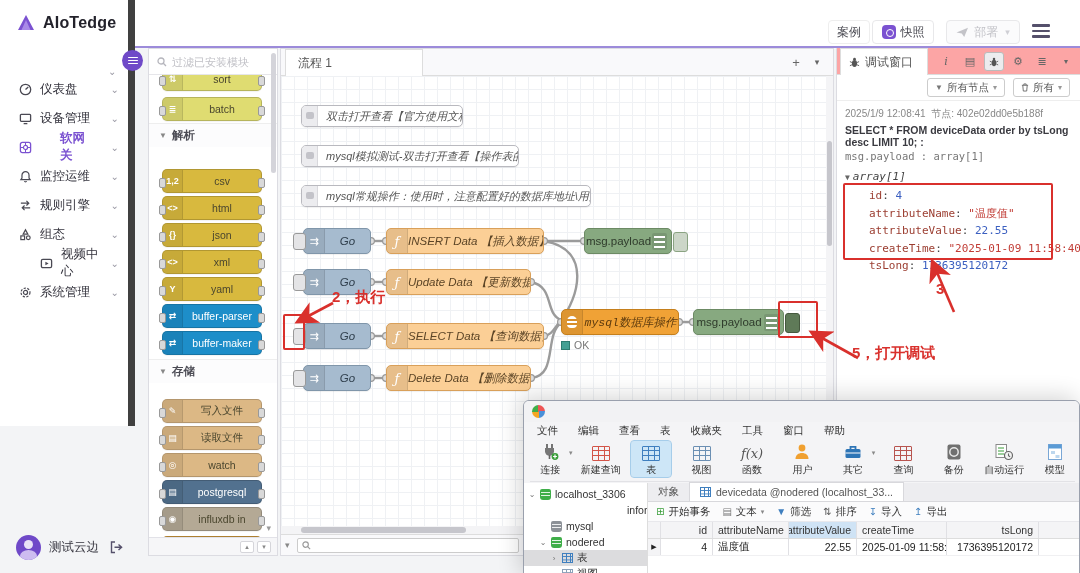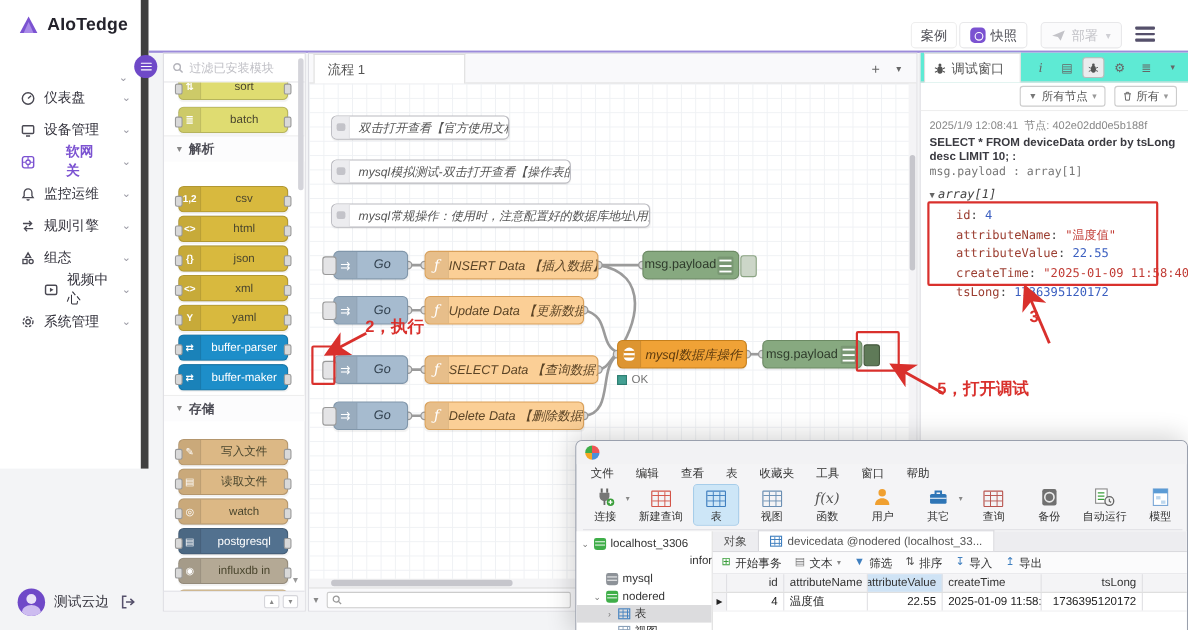--- a/index.html
+++ b/index.html
@@ -100,30 +100,30 @@
   .n-function .nlb{color:#5b4426;}
   .n-function .nico{font-size:13px;font-style:italic;font-family:"DejaVu Serif",serif;}
   .n-debug{background:#87a980;border-color:#6c8a64;}
   .n-debug .nlb{color:#2f3b2b;font-style:normal;}
   .dbg-list{width:15px;height:17px;margin-right:4px;background:rgba(0,0,0,.10);border-radius:2px;
      background-image:linear-gradient(#fff 2px,transparent 2px);background-size:11px 5px;background-position:2px 3px;background-repeat:repeat-y;}
   .dbg-btn{position:absolute;right:-17px;top:3px;width:15px;height:20px;border-radius:3px;cursor:pointer;}
   .dbg-btn.light{background:#ccd6c8;border:1px solid #8aa382;}
   .dbg-btn.dark{background:#5f7a58;border:1px solid #46593f;}
   .n-mysql{background:#f0a236;border-color:#c57f1c;}
-  .n-mysql .nlb{color:#5c3a0e;}
+  .n-mysql .nlb{color:#5c3a0e;font-family:Liberation Mono, monospace;}
   .cyl{width:10px;height:12px;background:#fff;border-radius:5px 5px 4px 4px;position:relative;}
   .cyl::before{content:'';position:absolute;left:0;right:0;top:3px;height:1.6px;background:#d98f2a;}
   .cyl::after{content:'';position:absolute;left:0;right:0;top:7px;height:1.6px;background:#d98f2a;}
   .node-status{position:absolute;display:flex;align-items:center;gap:4px;font-size:10.5px;color:#777;}
   .node-status i{width:9px;height:9px;background:#43a093;border:1px solid #2d7c70;display:inline-block;}
 
   
   .debug{position:absolute;left:836px;top:48px;width:244px;height:508px;background:#fff;border-left:1px solid #dcdce2;}
-  .dbg-head{position:absolute;left:0;top:0;width:100%;height:27px;background:#5eead4;border-bottom:1px solid #ddd;text-align:center;}
+  .dbg-head{position:absolute;left:0;top:0;width:100%;height:27px;background:#fca5a5;border-bottom:1px solid #ddd;text-align:center;}
   .dbg-tab{position:absolute;left:3px;top:0;height:27px;width:88px;background:#fff;border:1px solid #ddd;border-bottom:none;
      display:flex;align-items:center;gap:5px;padding-left:8px;font-size:12px;color:#555;cursor:pointer;}
   .dbg-tools{position:absolute;right:4px;top:4px;display:flex;gap:4px;align-items:center;}
   .dtool{width:20px;height:19px;border:1px solid transparent;border-radius:3px;display:flex;align-items:center;justify-content:center;font-size:11px;color:#666;cursor:pointer;}
   .dtool.active{border-color:#bbb;background:#ececee;}
   .dbg-filters{position:absolute;left:0;top:27px;width:100%;height:26px;border-bottom:1px solid #eee;display:flex;justify-content:flex-end;align-items:center;gap:8px;padding-right:10px;}
   .fchip{height:19px;border:1px solid #ccc;border-radius:3px;background:#fff;display:flex;align-items:center;gap:4px;padding:0 7px;font-size:10.5px;color:#555;cursor:pointer;}
   .fchip .fg{font-size:8px;color:#777;}
   .fchip .fc{font-size:8px;color:#999;}
   .dbg-content{position:absolute;left:0;top:53px;width:100%;bottom:0;padding:6px 8px;overflow:hidden;}

